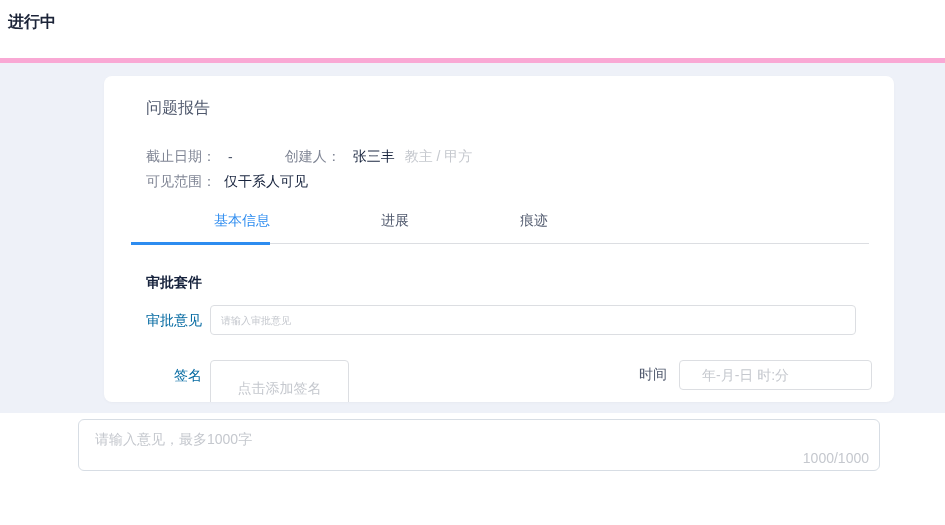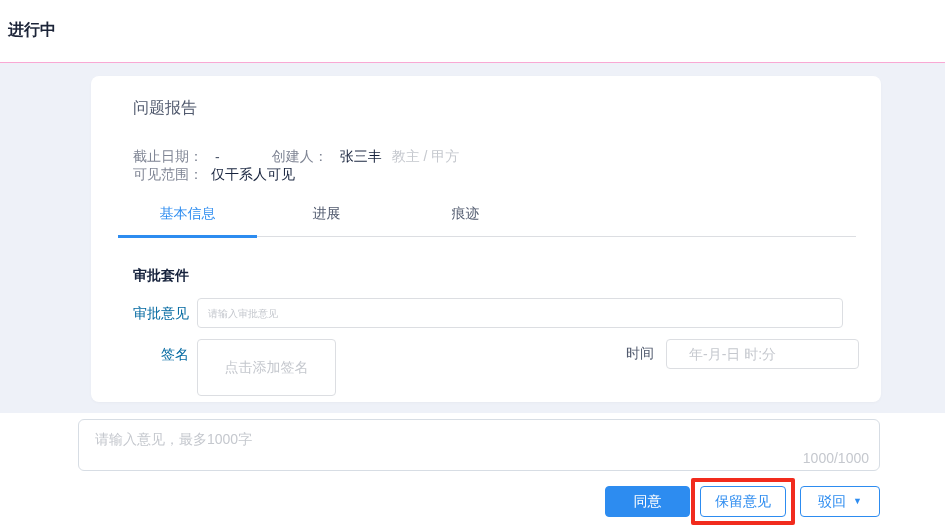--- a/index.html
+++ b/index.html
@@ -8,71 +8,71 @@
     font-family: "Liberation Sans", "DejaVu Sans", sans-serif;
     background: #fff;
     color: #515a6e;
     font-size: 14px;
   }
 
   
   .top-header {
     height: 63px;
     background: #fff;
-    border-bottom: 1px solid #f9a8d4;
-    padding: 20px 0 0 8px;
+    border-bottom: 5px solid #f9a8d4;
+    padding: 12px 0 0 8px;
   }
   .status-title {
     font-size: 16px;
     font-weight: bold;
     color: #1c2438;
   }
 
   
   .band {
     height: 350px;
     background: #eef1f8;
     position: relative;
   }
   .card {
     position: absolute;
-    left: 91px;
+    left: 104px;
     top: 13px;
     width: 790px;
     height: 326px;
     background: #fff;
     border-radius: 8px;
     box-shadow: 0 1px 3px rgba(0,0,0,0.03);
     padding: 22px 22px 0 42px;
     overflow: hidden;
   }
   .card-title {
     font-size: 16px;
     color: #515a6e;
   }
   .meta-row { margin-top: 29px; display: flex; align-items: center; }
-  .meta-row.second { margin-top: 0; }
+  .meta-row.second { margin-top: 7px; }
   .meta-label { color: #808695; }
   .meta-value { color: #17233d; margin-left: 8px; }
   .meta-dash { color: #515a6e; margin-left: 12px; }
   .meta-creator-label { color: #808695; margin-left: 52px; }
   .meta-creator-name { color: #17233d; margin-left: 12px; }
   .meta-creator-role { color: #c5c8ce; margin-left: 10px; }
 
   
   .tabs {
     margin-top: 21px;
     margin-left: -15px;
     width: 738px;
     border-bottom: 1px solid #dcdee2;
     display: flex;
   }
   .tab {
     width: 139px;
-    text-align: center;
+    text-align: right;
     padding-bottom: 13px;
     color: #515a6e;
     cursor: pointer;
     position: relative;
   }
   .tab.active { color: #2d8cf0; }
   .tab.active::after {
     content: "";
     position: absolute;
     left: 0; right: 0; bottom: -2px;
@@ -100,21 +100,21 @@
     height: 30px;
     border: 1px solid #dcdee2;
     border-radius: 4px;
     padding: 0 10px;
     font-size: 10px;
     color: #515a6e;
     outline: none;
     font-family: inherit;
   }
   .opinion-input::placeholder { color: #c5c8ce; }
-  .form-row.sig-row { margin-top: 11px; }
+  .form-row.sig-row { margin-top: 25px; }
   .signature-box {
     width: 139px;
     height: 57px;
     border: 1px solid #dcdee2;
     border-radius: 4px;
     display: flex;
     align-items: center;
     justify-content: center;
     color: #c5c8ce;
     cursor: pointer;
@@ -268,23 +268,13 @@
 
   </div>
 </div>
 
 <div class="footer">
   <div class="comment-box">
     <textarea class="comment-textarea" placeholder="请输入意见，最多1000字" style=""></textarea>
     <span class="char-counter">1000/1000</span>
   </div>
 
-  <div class="actions">
-    <button class="btn btn-agree">同意</button>
-    <span class="annotation-box">
-      <button class="btn btn-outline btn-reserve">保留意见</button>
-    </span>
-    <button class="btn btn-outline btn-reject">
-      <span>驳回</span>
-      <span class="caret">▼</span>
-    </button>
-  </div>
 </div>
 
 </body></html>

